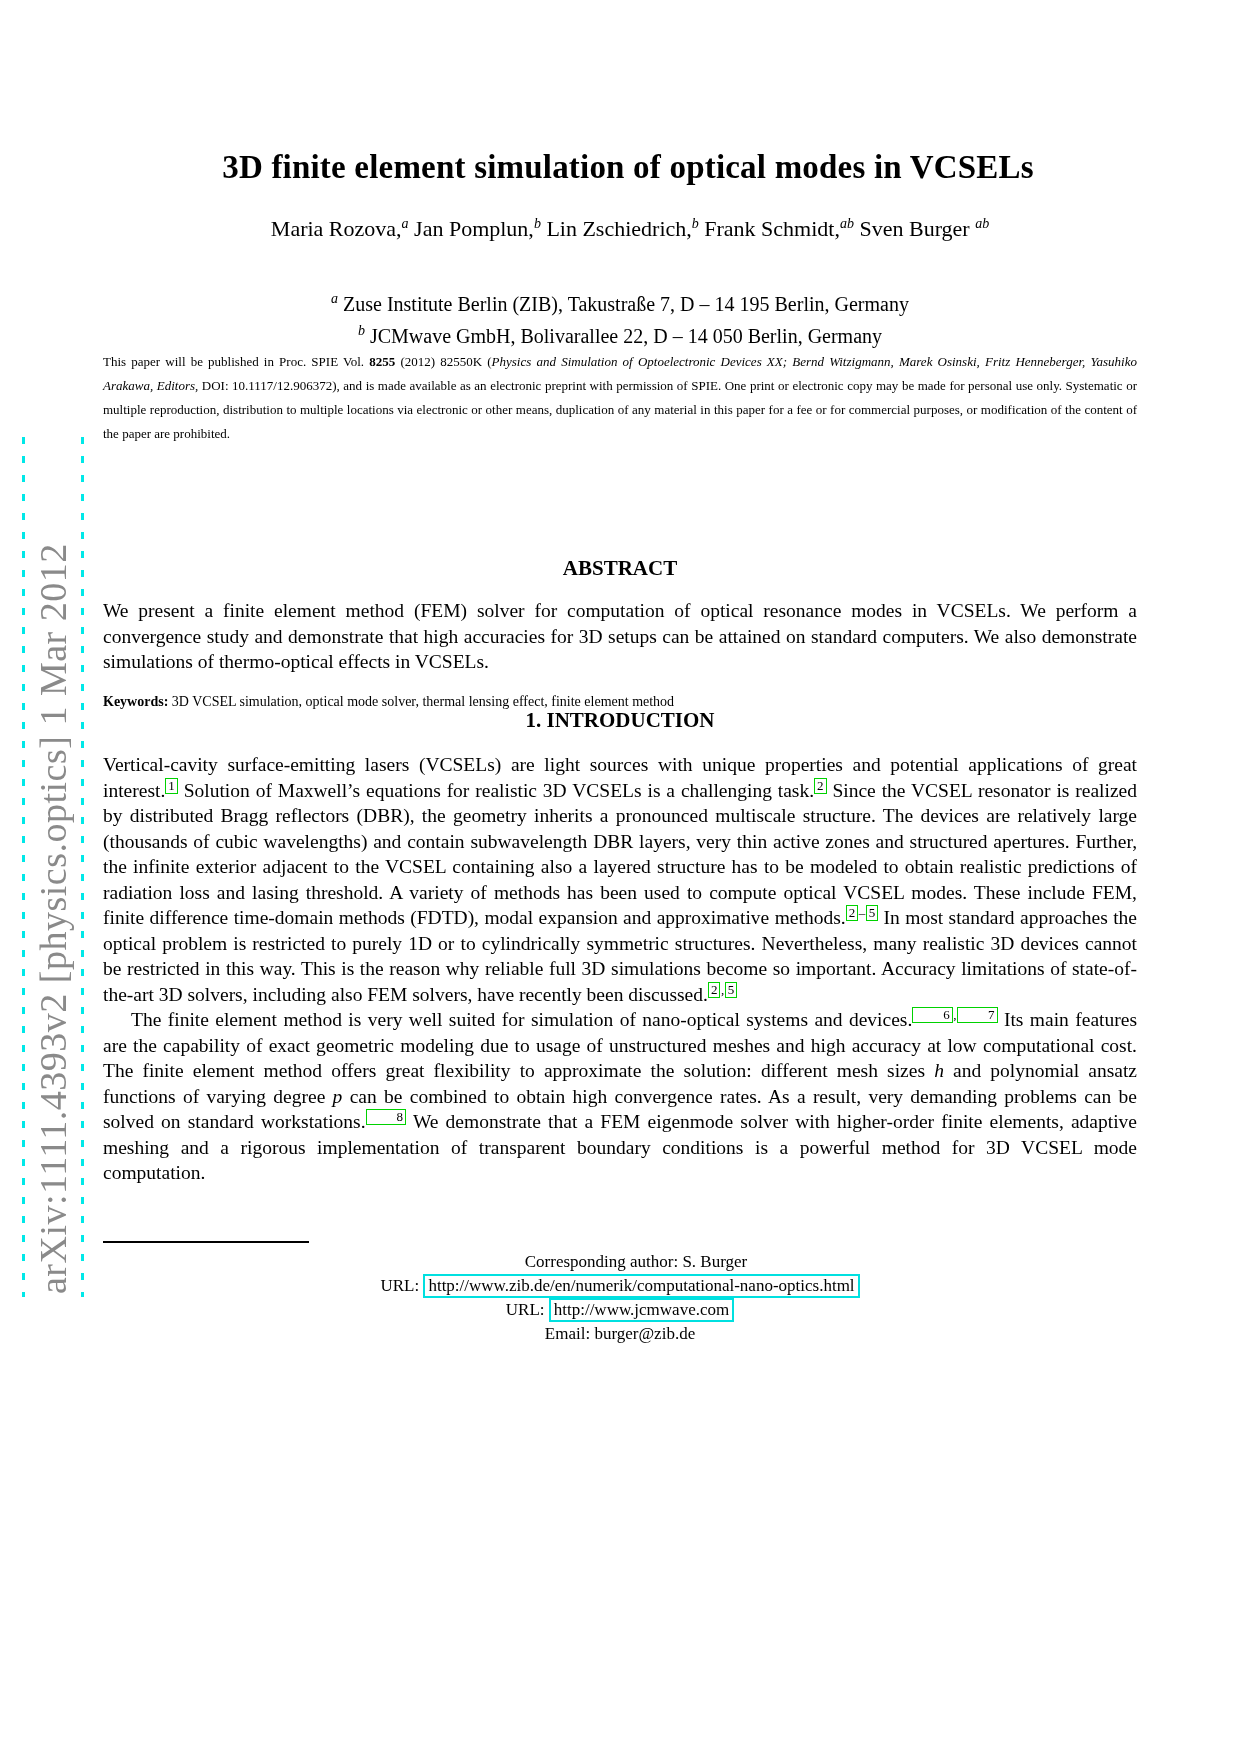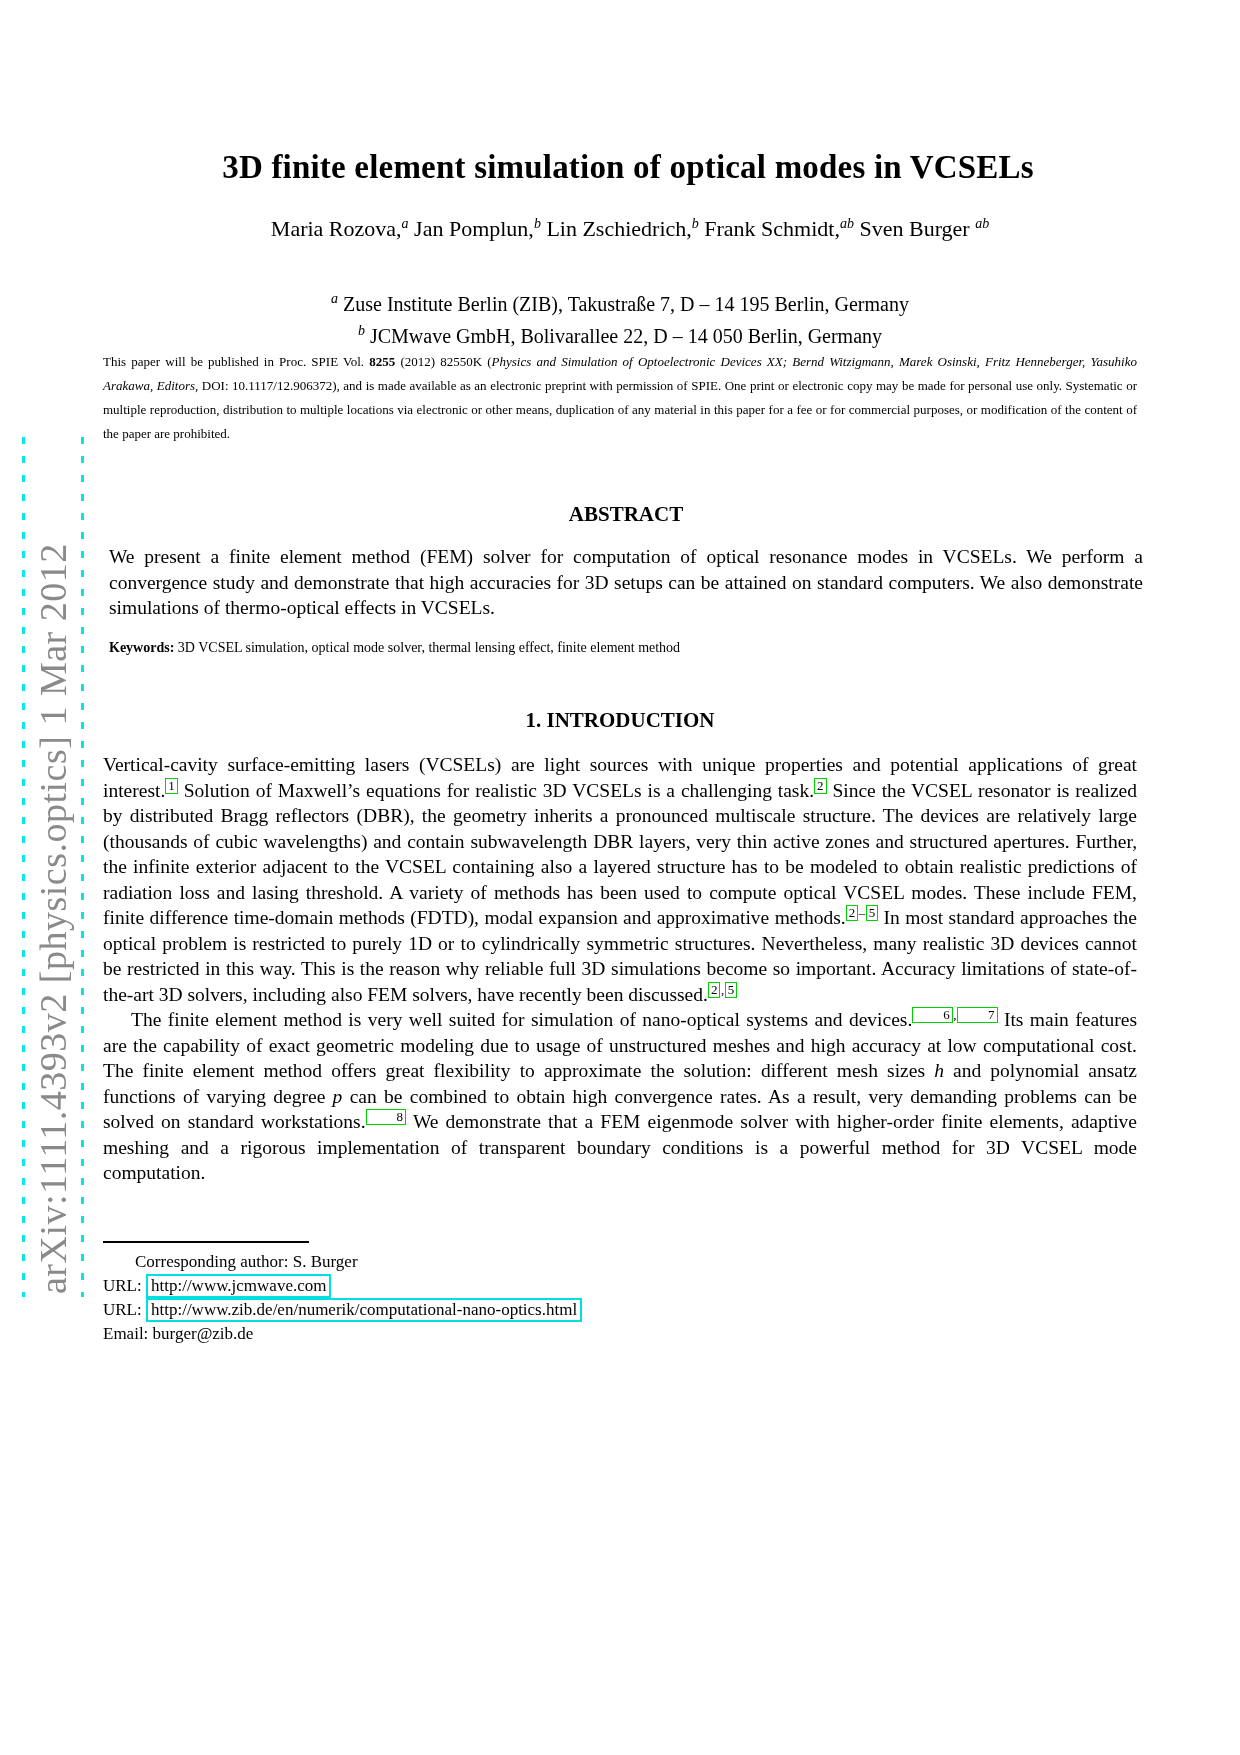--- a/index.html
+++ b/index.html
@@ -55,21 +55,21 @@
     position: absolute;
     top: 350px; left: 0;
     width: 100%;
     text-align: justify;
     font-size: 13px;
     line-height: 24px;
     margin: 0;
   }
   .notice .vol { font-weight: bold; }
   .notice .it { font-style: italic; }
-  .abstract-section { position: absolute; top: 502px; left: 0; width: 100%; margin-left: 6px; }
+  .abstract-section { position: absolute; top: 556px; left: 0; width: 100%; }
   .sec-head {
     text-align: center;
     font-size: 21px;
     font-weight: bold;
     margin: 0 0 17px 0;
   }
   .body-par {
     text-align: justify;
     font-size: 19.5px;
     line-height: 25.5px;
@@ -94,20 +94,21 @@
     line-height: 14px;
   }
   .cite .csep { padding: 0 0.5px; }
   .var { font-style: italic; }
   .footnote {
     position: absolute;
     top: 1241px; left: 0;
     width: 100%;
     font-size: 17px;
     line-height: 24px;
+    text-align: center;
   }
   .footnote-rule {
     width: 206px;
     height: 0;
     border-top: 2.5px solid #000000;
     margin: 0 0 7px 0;
   }
   .fn-corr { text-indent: 32px; }
   .linkbox {
     border: 2px solid #00e0e0;
@@ -172,19 +173,19 @@
       <h2 class="sec-head">1. INTRODUCTION</h2>
 
       <p class="body-par"><span>Vertical-cavity surface-emitting lasers (VCSELs) are light sources with unique properties and potential applications of great interest.</span><span class="cite"><span class="cbox">1</span></span><span> Solution of Maxwell’s equations for realistic 3D VCSELs is a challenging task.</span><span class="cite"><span class="cbox">2</span></span><span> Since the VCSEL resonator is realized by distributed Bragg reflectors (DBR), the geometry inherits a pronounced multiscale structure. The devices are relatively large (thousands of cubic wavelengths) and contain subwavelength DBR layers, very thin active zones and structured apertures. Further, the infinite exterior adjacent to the VCSEL containing also a layered structure has to be modeled to obtain realistic predictions of radiation loss and lasing threshold. A variety of methods has been used to compute optical VCSEL modes. These include FEM, finite difference time-domain methods (FDTD), modal expansion and approximative methods.</span><span class="cite"><span class="cbox">2</span><span class="csep">–</span><span class="cbox">5</span></span><span> In most standard approaches the optical problem is restricted to purely 1D or to cylindrically symmetric structures. Nevertheless, many realistic 3D devices cannot be restricted in this way. This is the reason why reliable full 3D simulations become so important. Accuracy limitations of state-of-the-art 3D solvers, including also FEM solvers, have recently been discussed.</span><span class="cite"><span class="cbox">2</span><span class="csep">,</span><span class="cbox">5</span></span></p>
 
       <p class="body-par par-indent"><span>The finite element method is very well suited for simulation of nano-optical systems and devices.</span><span class="cite"><span class="cbox">6</span><span class="csep">,</span><span class="cbox">7</span></span><span> Its main features are the capability of exact geometric modeling due to usage of unstructured meshes and high accuracy at low computational cost. The finite element method offers great flexibility to approximate the solution: different mesh sizes </span><span class="var">h</span><span> and polynomial ansatz functions of varying degree </span><span class="var">p</span><span> can be combined to obtain high convergence rates. As a result, very demanding problems can be solved on standard workstations.</span><span class="cite"><span class="cbox">8</span></span><span> We demonstrate that a FEM eigenmode solver with higher-order finite elements, adaptive meshing and a rigorous implementation of transparent boundary conditions is a powerful method for 3D VCSEL mode computation.</span></p>
     </div>
 
     <div class="footnote">
       <div class="footnote-rule"></div>
       <div class="fn-corr">Corresponding author: S. Burger</div>
+      <div><span>URL: </span><a class="linkbox">http://www.zib.de/en/numerik/computational-nano-optics.html</a></div>
       <div><span>URL: </span><a class="linkbox">http://www.jcmwave.com</a></div>
-      <div><span>URL: </span><a class="linkbox">http://www.zib.de/en/numerik/computational-nano-optics.html</a></div>
       <div><span>Email: </span><span>burger@zib.de</span></div>
     </div>
 
   </div>
 </div>
 
 </body></html>

